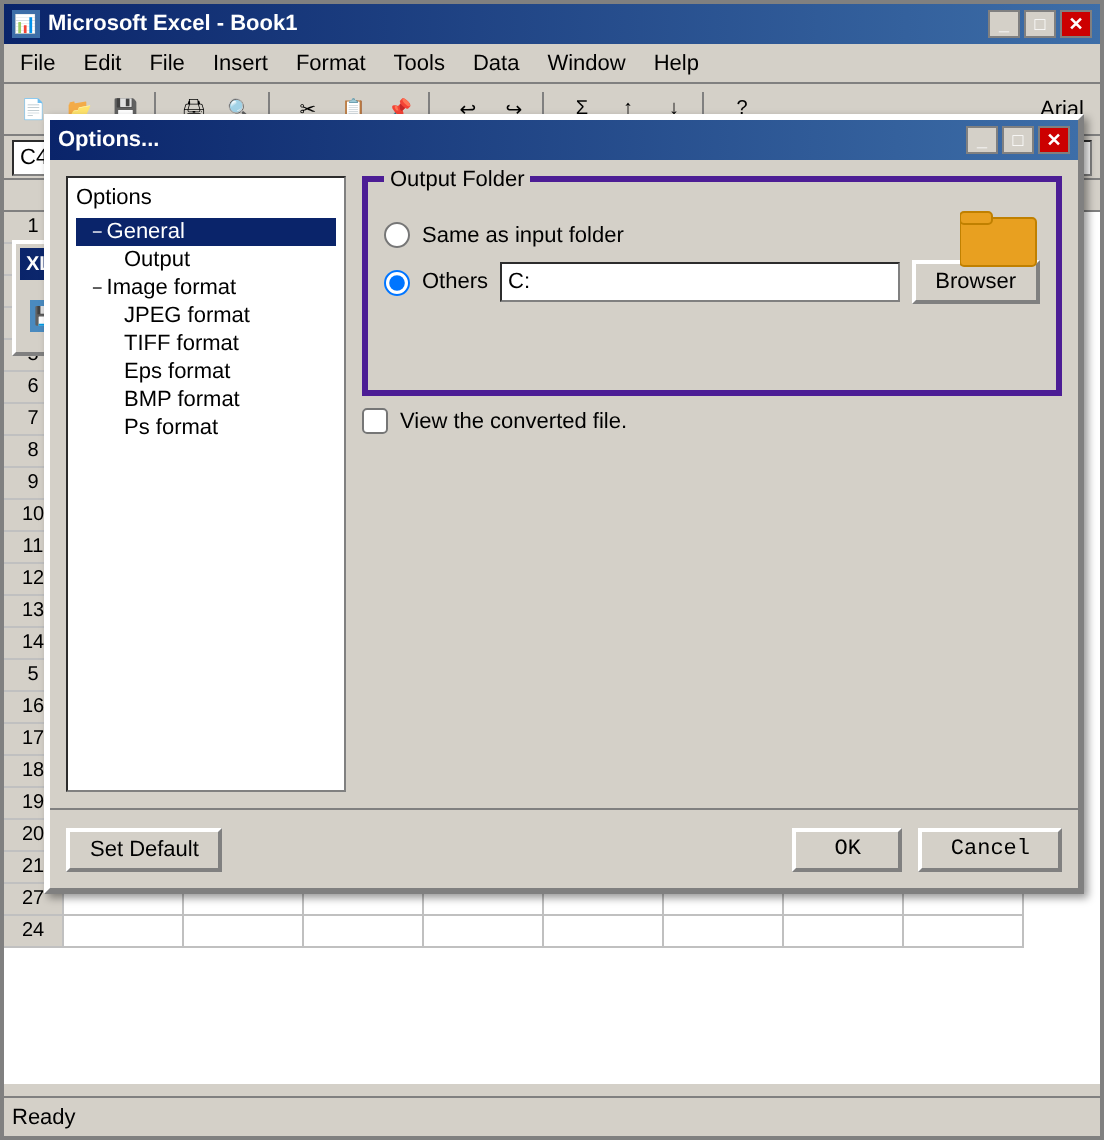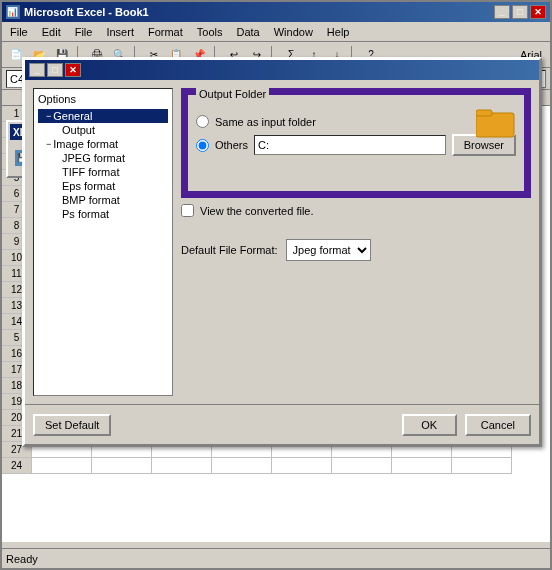--- a/index.html
+++ b/index.html
@@ -276,21 +276,21 @@
     .tree-item.selected { background: #0a246a; color: white; }
     .tree-item.level1 { padding-left: 8px; }
     .tree-item.level2 { padding-left: 24px; }
     .tree-expand { font-size: 9px; margin-right: 2px; }
 
     
     .options-right {
       flex: 1;
     }
     .options-group {
-      border: 7px solid #4c1d95;
+      border: 3px solid #4c1d95;
       padding: 8px;
       margin-bottom: 1px;
       position: relative;
     }
     .options-group-title {
       position: absolute;
       top: -7px;
       left: 8px;
       background: #d4d0c8;
       padding: 0 3px;
@@ -330,21 +330,21 @@
       border-color: #ffffff #808080 #808080 #ffffff;
       font-size: 11px;
       cursor: pointer;
       white-space: nowrap;
     }
 
     .checkbox-row {
       display: flex;
       align-items: center;
       gap: 6px;
-      margin: 22px 0;
+      margin: 10px 0;
       font-size: 11px;
     }
     .checkbox-input { margin: 0; }
 
     .format-row {
       display: flex;
       align-items: center;
       gap: 8px;
       margin-top: 8px;
       font-size: 11px;
@@ -383,20 +383,21 @@
       gap: 8px;
     }
     .ok-btn, .cancel-btn {
       padding: 3px 14px;
       background: #d4d0c8;
       border: 2px solid;
       border-color: #ffffff #808080 #808080 #ffffff;
       font-size: 11px;
       cursor: pointer;
       min-width: 55px;
+      font-family: Liberation Mono, monospace;
     }
 
     
     .status-bar {
       position: absolute;
       bottom: 0;
       left: 0;
       right: 0;
       height: 20px;
       background: #d4d0c8;
@@ -787,20 +788,21 @@
       </div>
       <div class="xls-menu-btn">
         <div class="xls-icon" style="background:#d4a020;">❓</div>
         <span>Help</span>
       </div>
     </div>
   </div>
 
   <div class="options-dialog">
     <div class="options-title-bar">
+      <span class="options-title-text">Options...</span>
       <div class="options-title-btns">
         <div class="tb-btn" style="width:16px;height:14px;font-size:9px;background:#d4d0c8;border:1px solid #808080;display:flex;align-items:center;justify-content:center;font-weight:bold;">_</div>
         <div class="tb-btn" style="width:16px;height:14px;font-size:9px;background:#d4d0c8;border:1px solid #808080;display:flex;align-items:center;justify-content:center;">□</div>
         <div class="tb-btn close" style="width:16px;height:14px;font-size:9px;background:#c00;color:white;border:1px solid #808080;display:flex;align-items:center;justify-content:center;font-weight:bold;">✕</div>
       </div>
     </div>
 
     <div class="options-body">
 
       <div class="options-tree">
@@ -855,30 +857,20 @@
             <input type="text" class="others-input" value="C:" style="width: 120px;">
             <button class="browser-btn">Browser</button>
           </div>
         </div>
 
         <div class="checkbox-row" style="margin-top:6px;">
           <input type="checkbox" class="checkbox-input" style="">
           <label>View the converted file.</label>
         </div>
 
-        <div class="format-row" style="margin-top:10px;">
-          <label>Default File Format:</label>
-          <select class="format-select">
-            <option>Jpeg format</option>
-            <option>TIFF format</option>
-            <option>BMP format</option>
-            <option>Eps format</option>
-            <option>Ps format</option>
-          </select>
-        </div>
       </div>
     </div>
 
     <div class="options-bottom">
       <button class="set-default-btn">Set Default</button>
       <div class="right-btns">
         <button class="ok-btn">OK</button>
         <button class="cancel-btn">Cancel</button>
       </div>
     </div>

